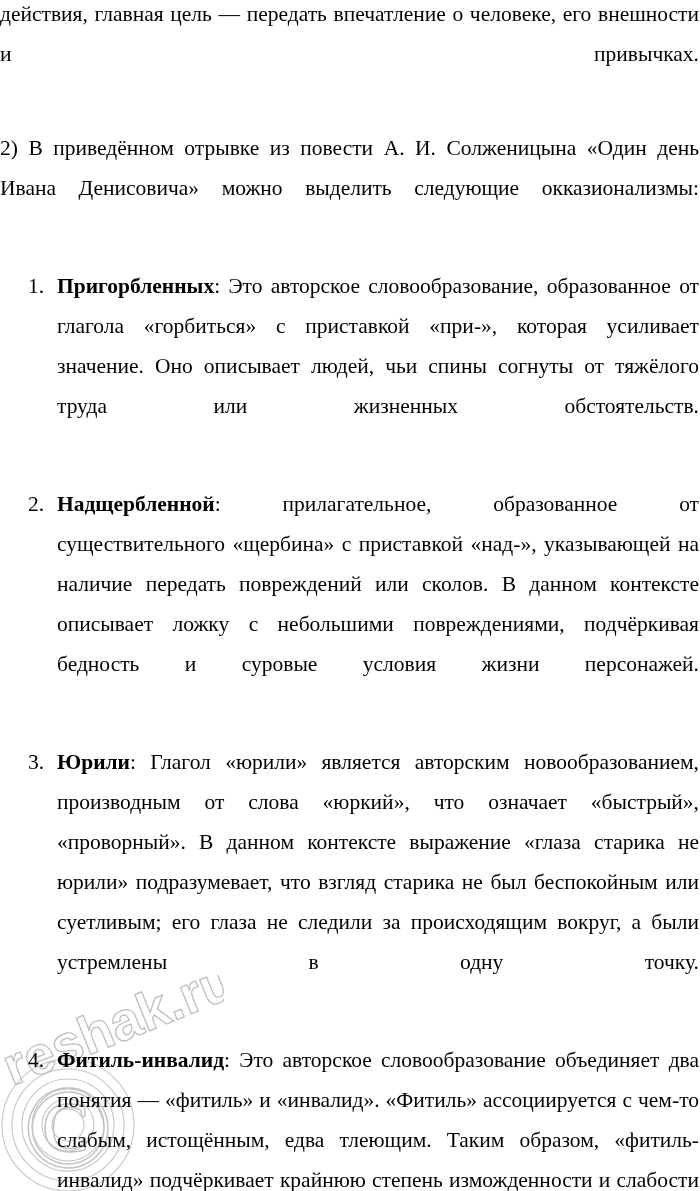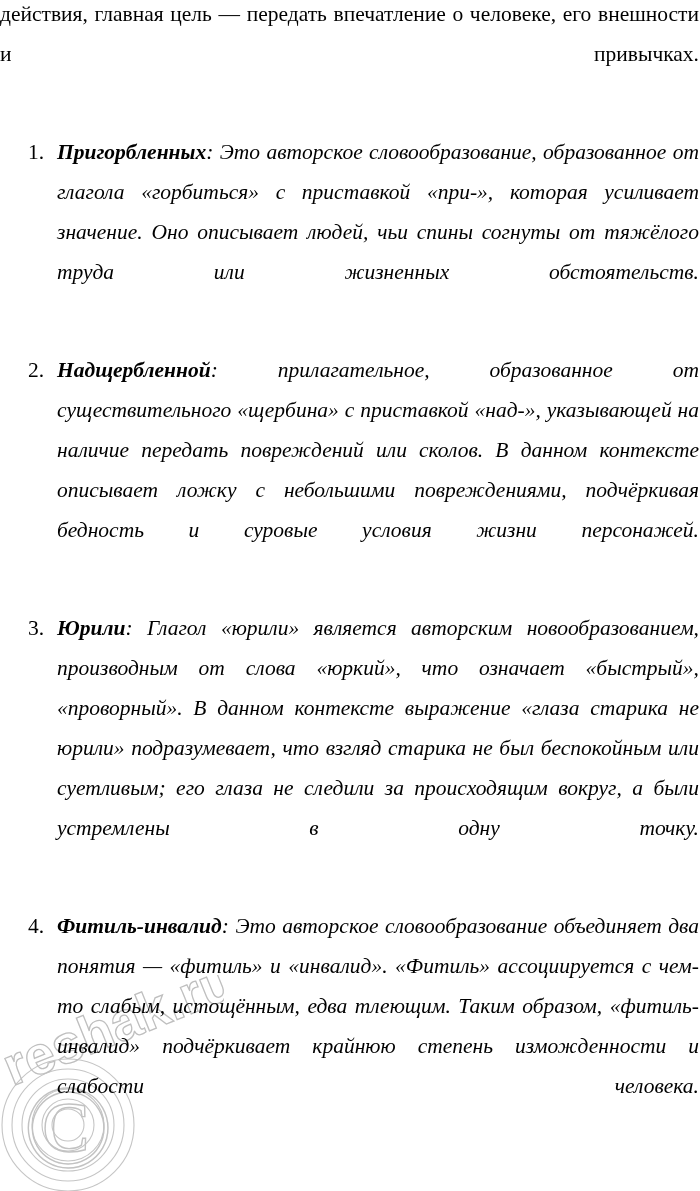--- a/index.html
+++ b/index.html
@@ -103,21 +103,20 @@
   ol.oc-list > li .li-body::after {
     content: "";
     display: inline-block;
     width: 100%;
   }
 
   .li-body {
     display: block;
     text-align: justify;
     text-justify: inter-word;
-    font-style: italic;
   }
 </style>
 </head>
 <body>
 
 <div id="page">
 
   <div id="watermark">
     <svg width="230" height="230" viewBox="0 0 230 230" xmlns="http://www.w3.org/2000/svg">
       <g fill="none" stroke="#c5c5c5" stroke-width="1.1">
@@ -134,20 +133,21 @@
       <g transform="rotate(-22 78 72)">
         <text x="8" y="86" font-family="'Liberation Sans','DejaVu Sans',sans-serif" font-size="54" font-weight="bold" fill="none" stroke="#bfbfbf" stroke-width="1.3">reshak.ru</text>
       </g>
     </svg>
   </div>
 
   <div id="content">
 
     <p class="para" id="para-intro-1">действия, главная цель — передать впечатление о человеке, его внешности и привычках.</p>
 
+    <p class="para" id="para-intro-2">2) В приведённом отрывке из повести А. И. Солженицына «Один день Ивана Денисовича» можно выделить следующие окказионализмы:</p>
 
     <ol class="oc-list">
 
       <li>
         <span class="li-marker">1.</span>
         <span class="li-body"><span class="term">Пригорбленных</span><span>:</span><span> Это авторское словообразование, образованное от глагола «горбиться» с приставкой «при-», которая усиливает значение. Оно описывает людей, чьи спины согнуты от тяжёлого труда или жизненных обстоятельств.</span></span>
       </li>
 
       <li>
         <span class="li-marker">2.</span>

